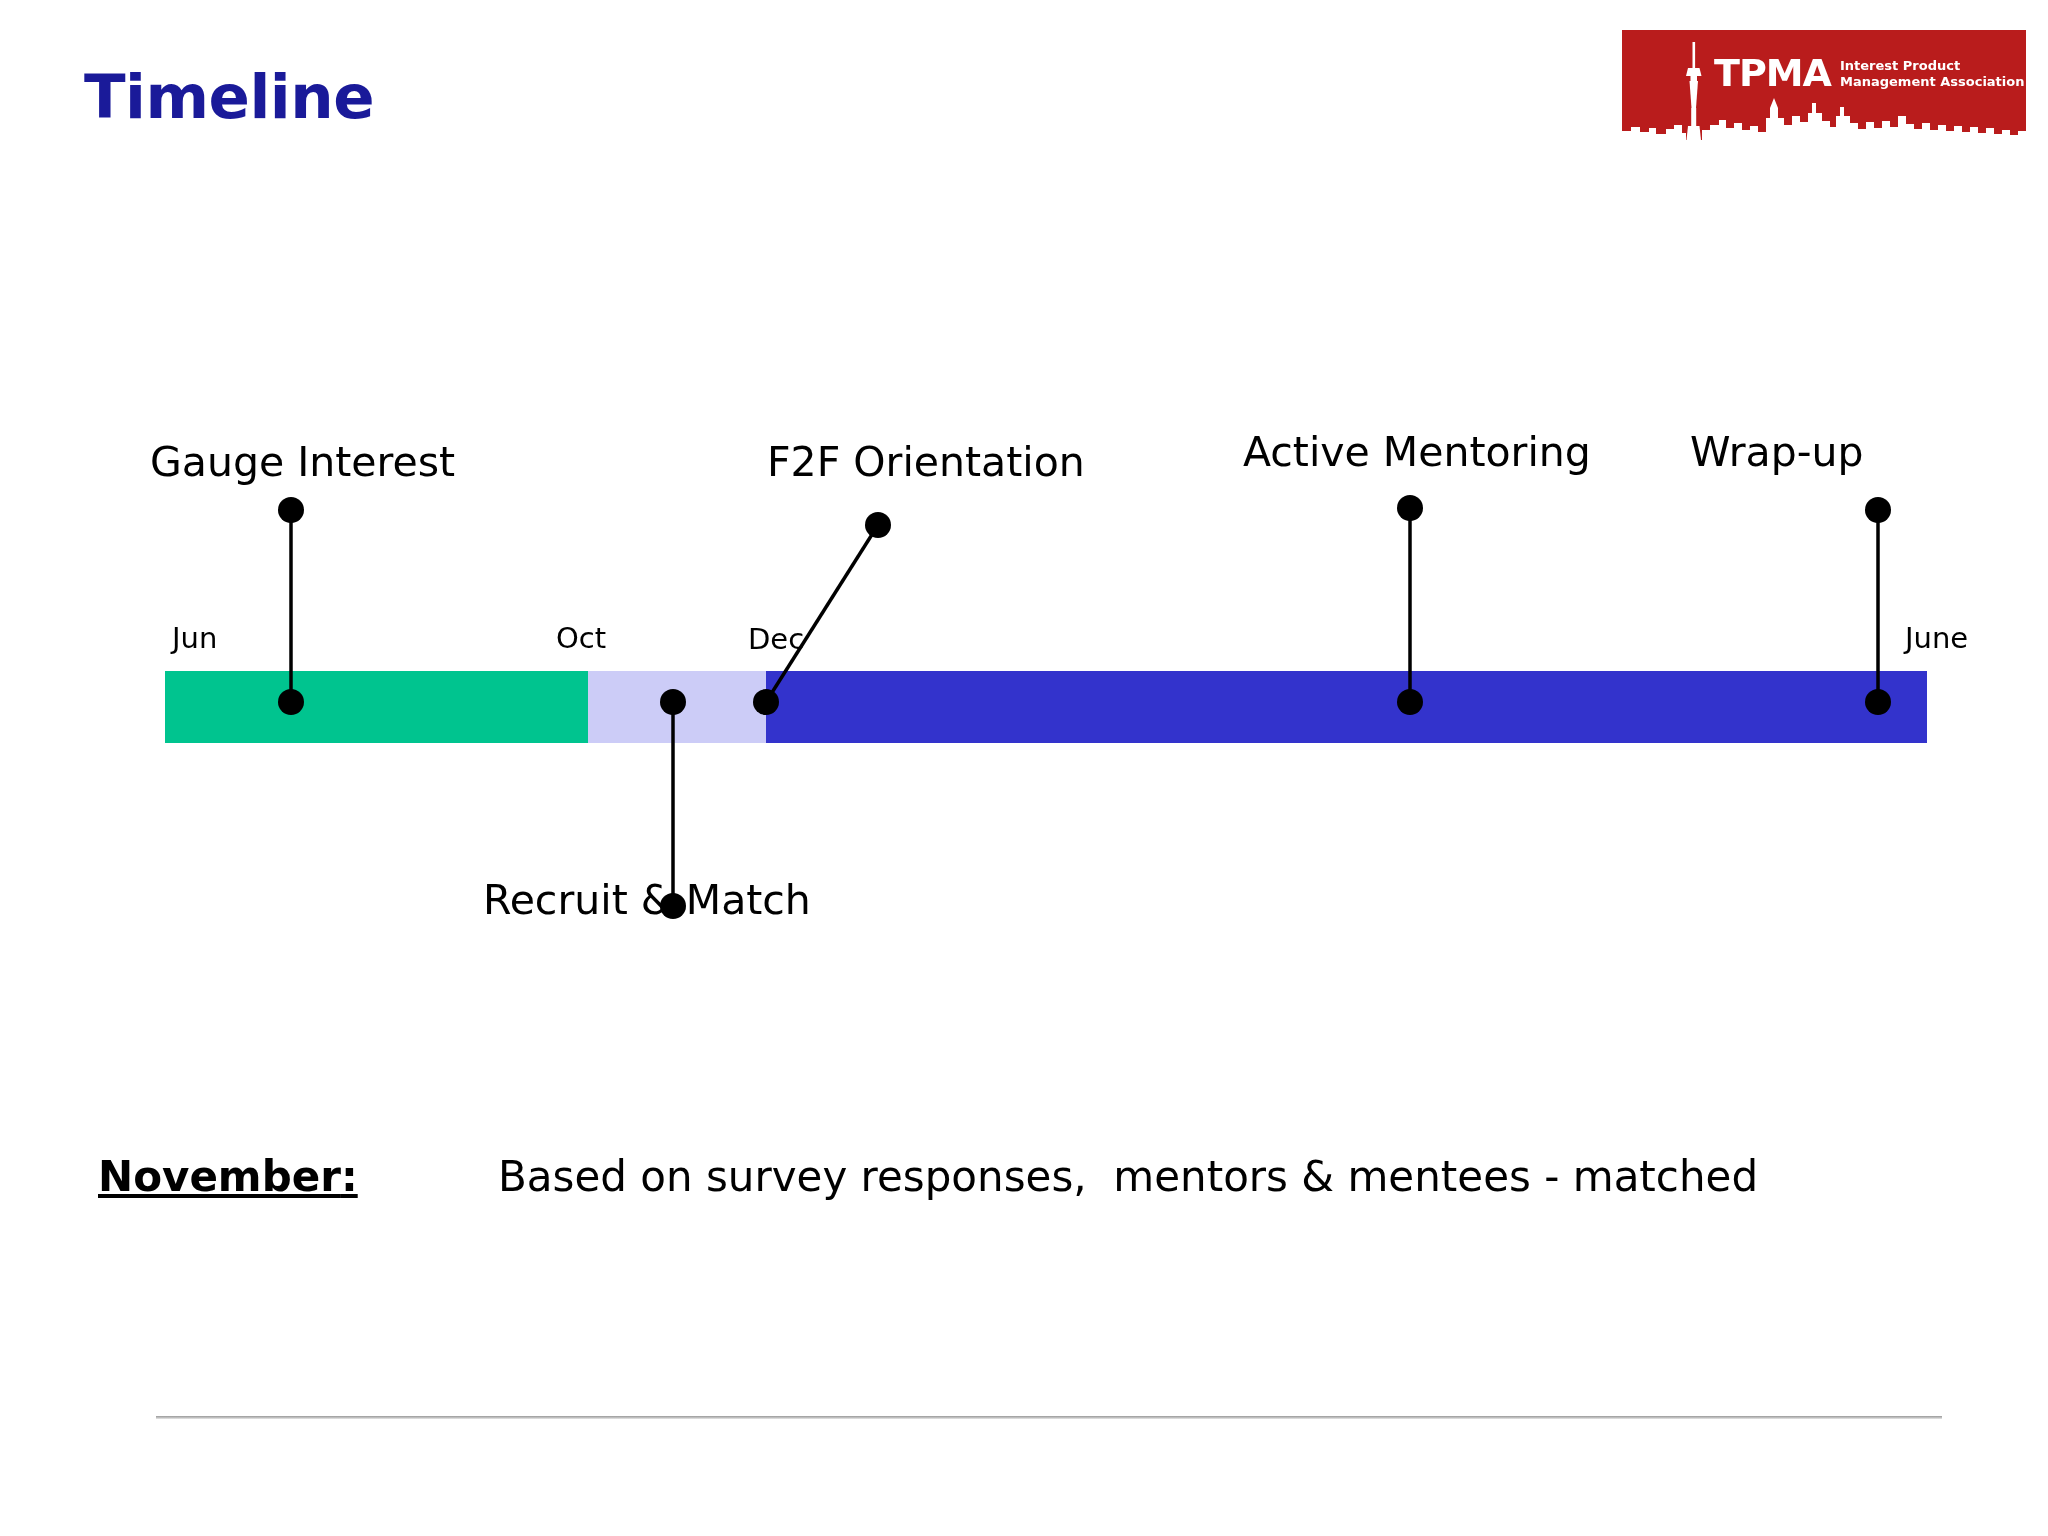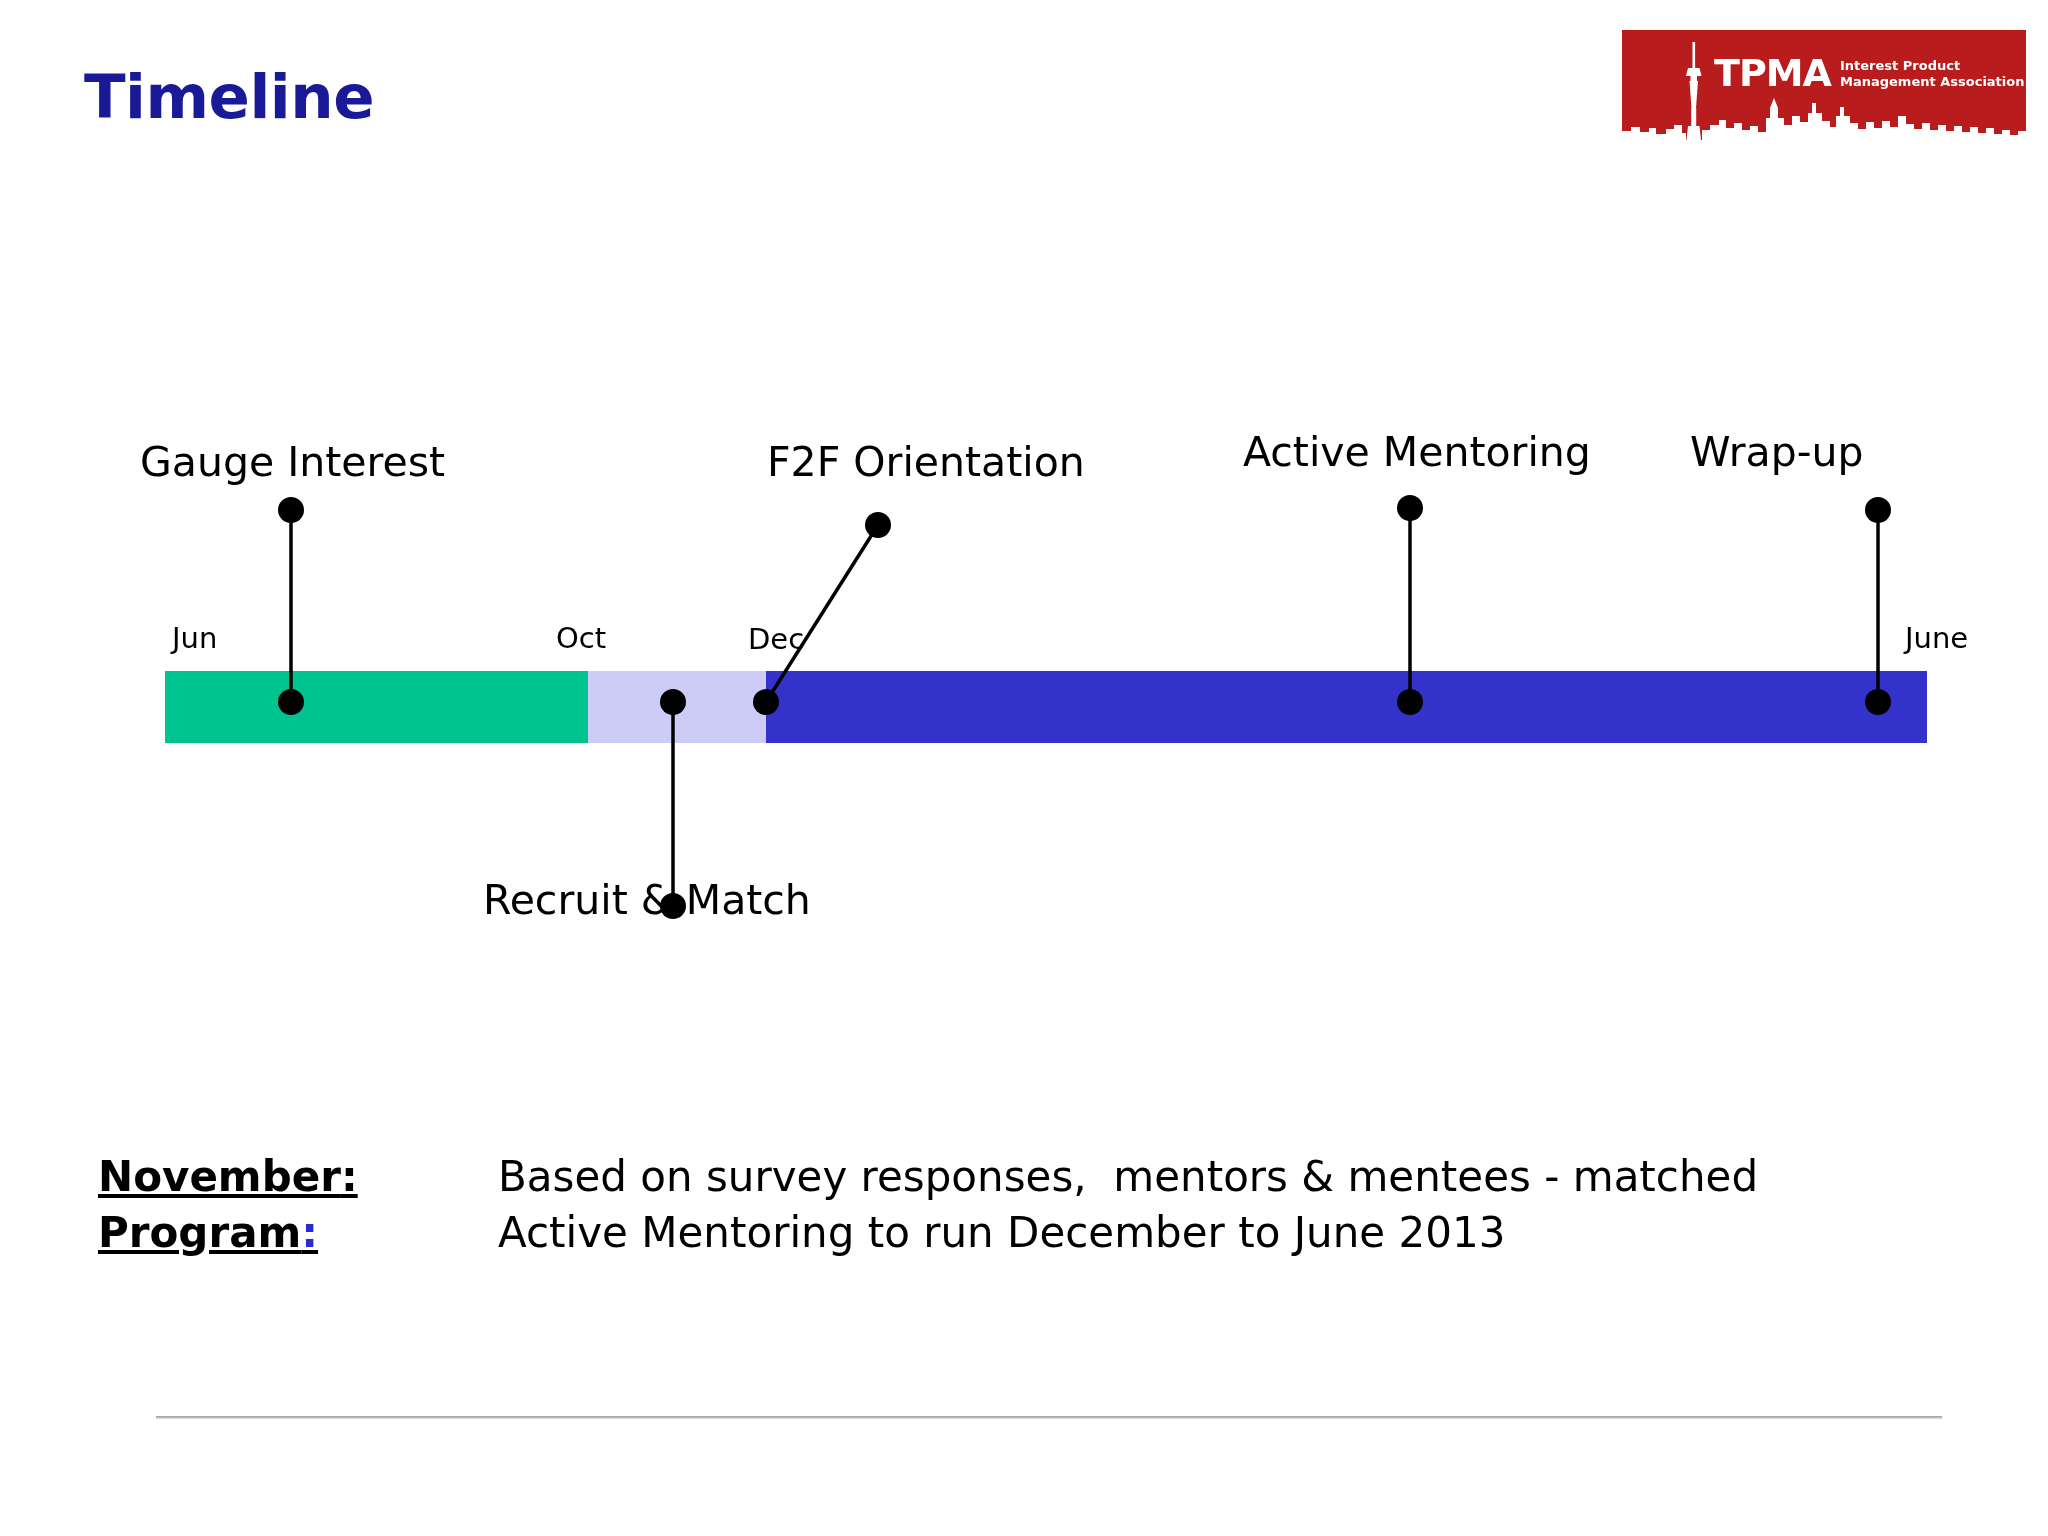--- a/index.html
+++ b/index.html
@@ -233,31 +233,27 @@
       <circle cx="1410" cy="702" r="13" fill="#000000"></circle>
     </g>
     <g>
       <line x1="1878" y1="510" x2="1878" y2="702" stroke="#000000" stroke-width="3.5"></line>
       <circle cx="1878" cy="510" r="13" fill="#000000"></circle>
       <circle cx="1878" cy="702" r="13" fill="#000000"></circle>
     </g>
   </svg>
 
 <div id="marker-labels">
-    <div class="marker-label" style="left: 140px; top: 442px; text-align: center;">Gauge Interest</div>
+    <div class="marker-label" style="left: 150px; top: 442px; text-align: center;">Gauge Interest</div>
     <div class="marker-label" style="left: 483px; top: 880px;">Recruit &amp; Match</div>
     <div class="marker-label" style="left: 767px; top: 442px;">F2F Orientation</div>
     <div class="marker-label" style="left: 1243px; top: 432px;">Active Mentoring</div>
     <div class="marker-label" style="left: 1690px; top: 432px;">Wrap-up</div>
   </div>
 
 <div id="notes">
     <div class="note-row">
       <div class="note-term"><span>November</span><span>:</span></div>
       <div class="note-desc">Based on survey responses,  mentors &amp; mentees - matched</div>
     </div>
-    <div class="note-row">
-      <div class="note-term"><span>Program</span><span class="colon-accent">:</span></div>
-      <div class="note-desc">Active Mentoring to run December to June 2013</div>
-    </div>
   </div>
 
 <div id="footer-rule"></div>
 
 </body></html>

